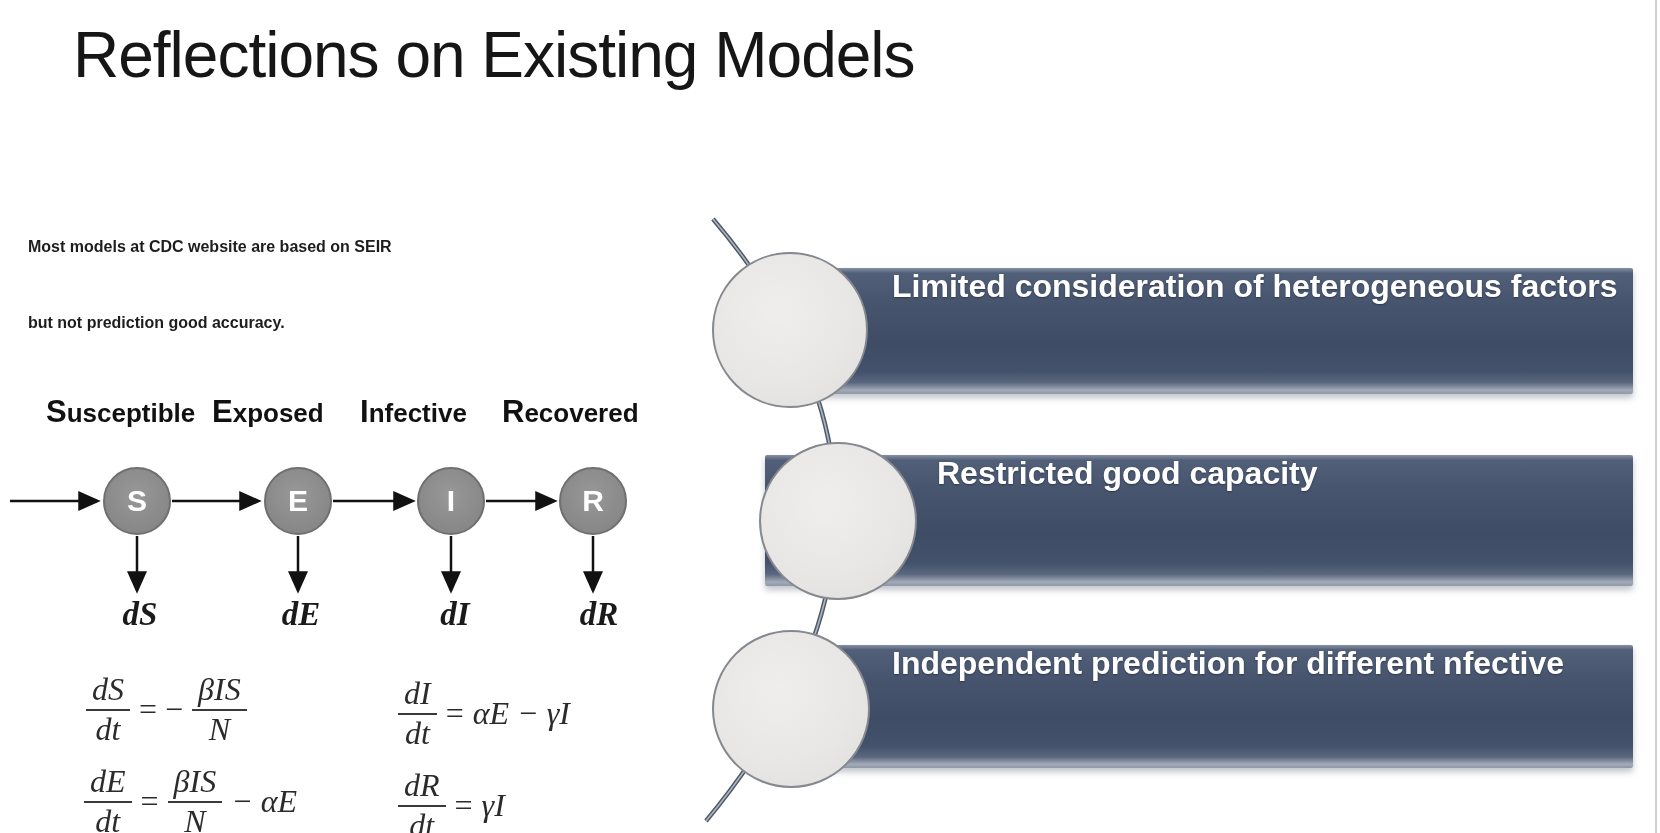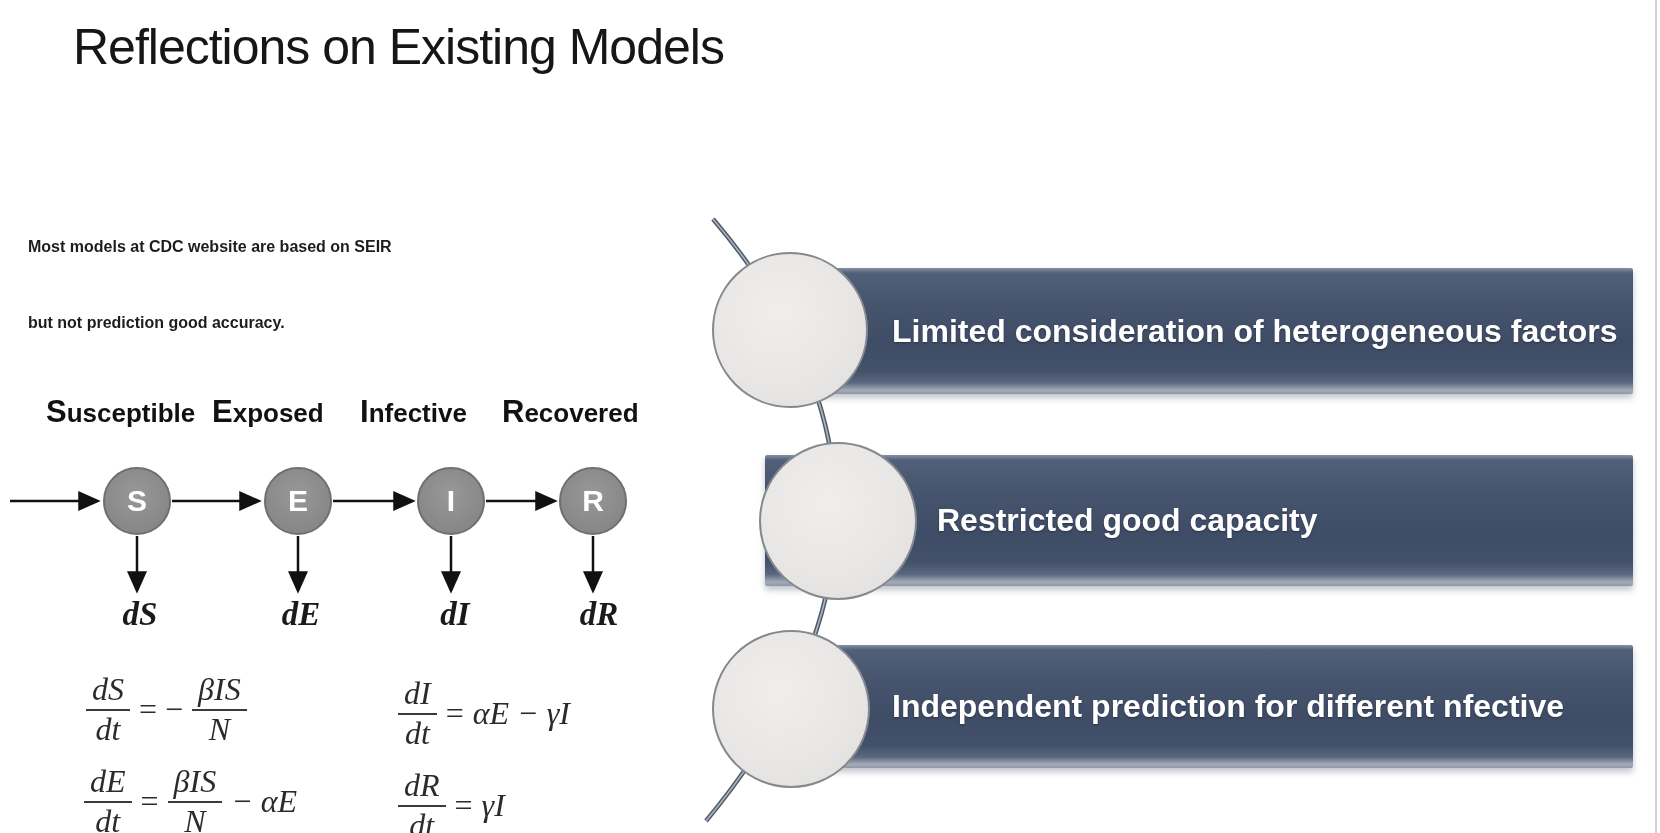--- a/index.html
+++ b/index.html
@@ -3,21 +3,21 @@
 <meta charset="utf-8">
 <style>
   html,body { margin:0; padding:0; background:#ffffff; }
   .slide {
     position:relative; width:1660px; height:833px; background:#ffffff;
     overflow:hidden; font-family:"Liberation Sans", sans-serif;
   }
   
   .title {
     position:absolute; left:73px; top:18px;
-    font-size:50px; font-weight:400; letter-spacing:-1px;
+    font-size:64px; font-weight:400; letter-spacing:-1px;
     color:#161616; white-space:nowrap;
   }
   
   .intro {
     position:absolute; left:28px; top:228px; width:690px;
     font-size:16px; line-height:38px; font-weight:700; color:#1d1d1d;
   }
   
   .seir-label { position:absolute; top:394px; width:190px; 
     font-size:26px; font-weight:600; color:#111; white-space:nowrap; }
@@ -46,21 +46,21 @@
   .frac .num { border-bottom:2px solid #3a3a3a; padding:0 6px 2px; }
   .frac .den { padding-top:1px;font-style:italic; }
   .eq-mid { font-style:normal; }
   
   .banner {
     position:absolute; left:765px; width:868px; border-radius:2px;
     background:linear-gradient(180deg,
       #8791a1 0%, #515f79 4%, #46546e 28%, #3e4c66 60%,
       #43516a 82%, #5a677f 91%, #a3abb8 97%, #8e97a5 100%);
     box-shadow:0 4px 6px rgba(80,90,110,0.35);
-    display:flex; align-items:center;
+    display:flex; 
   }
   .banner .label {
     color:#ffffff; font-size:32px; font-weight:700; white-space:nowrap;
     text-shadow:0 1px 2px rgba(0,0,0,0.35);
   }
   .banner-1 { top:268px; height:126px; }
   .banner-2 { top:455px; height:131px; }
   .banner-3 { top:645px; height:123px; }
   .banner-1 .label, .banner-3 .label { padding-left:127px; }
   .banner-2 .label { padding-left:172px; }

